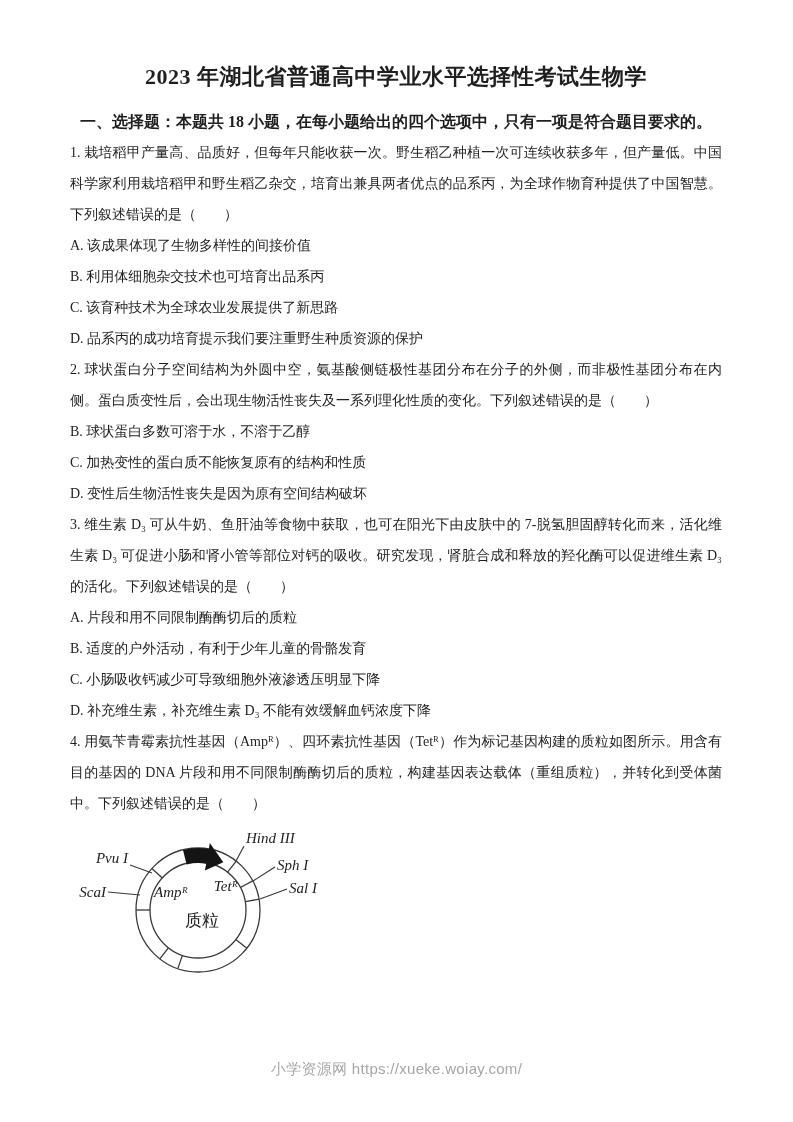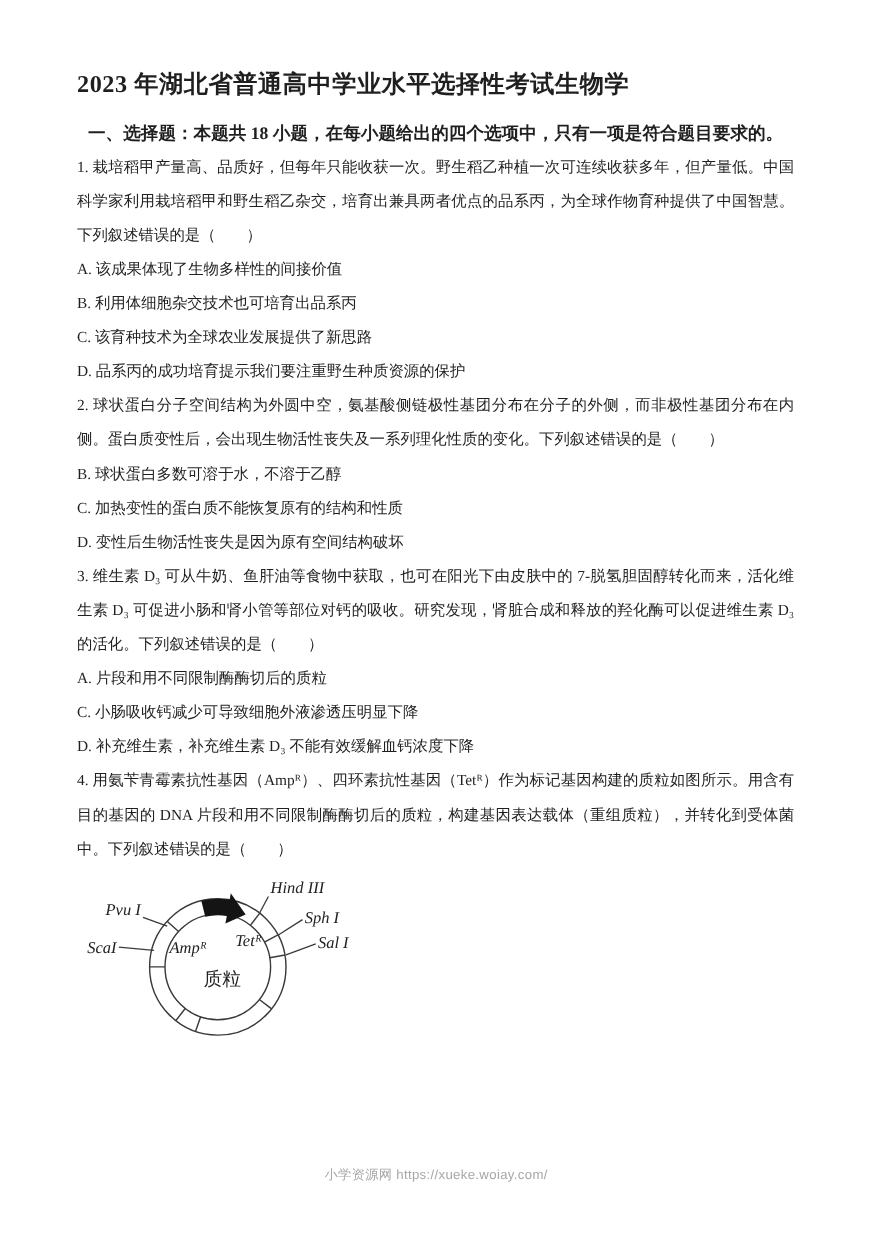--- a/index.html
+++ b/index.html
@@ -16,20 +16,21 @@
     width: 793px; height: 1122px;
     background: #fff;
   }
   .content {
     position: absolute;
     left: 70px; top: 62px;
     width: 652px;
   }
   .title {
     margin: 0;
+    text-align: center;
     font-size: 22px;
     font-weight: 700;
     line-height: 30px;
     letter-spacing: 0.5px;
   }
   .section-header {
     margin-top: 14px;
     font-size: 16px;
     font-weight: 700;
     line-height: 31px;
@@ -56,21 +57,21 @@
   }
   svg .enzyme { font-style: italic; font-size: 15px; }
   svg .gene   { font-style: italic; font-size: 15px; }
   svg .center-label { font-size: 17px; }
   .footer {
     position: absolute;
     left: 0; right: 0;
     top: 1060px;
     text-align: center;
     font-family: "Liberation Sans", "DejaVu Sans", sans-serif;
-    font-size: 12px;
+    font-size: 15px;
     color: #a6a6a6;
     letter-spacing: 0.3px;
   }
 </style>
 </head>
 <body>
 
 <div class="page">
   <div class="content">
 
@@ -89,20 +90,21 @@
     <div class="question">
       <p class="stem">2. 球状蛋白分子空间结构为外圆中空，氨基酸侧链极性基团分布在分子的外侧，而非极性基团分布在内侧。蛋白质变性后，会出现生物活性丧失及一系列理化性质的变化。下列叙述错误的是（　　）</p>
       <p class="option">B. 球状蛋白多数可溶于水，不溶于乙醇</p>
       <p class="option">C. 加热变性的蛋白质不能恢复原有的结构和性质</p>
       <p class="option">D. 变性后生物活性丧失是因为原有空间结构破坏</p>
     </div>
 
     <div class="question">
       <p class="stem">3. 维生素 D₃ 可从牛奶、鱼肝油等食物中获取，也可在阳光下由皮肤中的 7-脱氢胆固醇转化而来，活化维生素 D₃ 可促进小肠和肾小管等部位对钙的吸收。研究发现，肾脏合成和释放的羟化酶可以促进维生素 D₃ 的活化。下列叙述错误的是（　　）</p>
       <p class="option">A. 片段和用不同限制酶酶切后的质粒</p>
+      <p class="option">B. 适度的户外活动，有利于少年儿童的骨骼发育</p>
       <p class="option">C. 小肠吸收钙减少可导致细胞外液渗透压明显下降</p>
       <p class="option">D. 补充维生素，补充维生素 D₃ 不能有效缓解血钙浓度下降</p>
     </div>
 
     <div class="question">
       <p class="stem">4. 用氨苄青霉素抗性基因（Ampᴿ）、四环素抗性基因（Tetᴿ）作为标记基因构建的质粒如图所示。用含有目的基因的 DNA 片段和用不同限制酶酶切后的质粒，构建基因表达载体（重组质粒），并转化到受体菌中。下列叙述错误的是（　　）</p>
 
       <div class="diagram-wrap">
         <svg width="332" height="158" viewBox="0 0 332 158" xmlns="http://www.w3.org/2000/svg">
 

